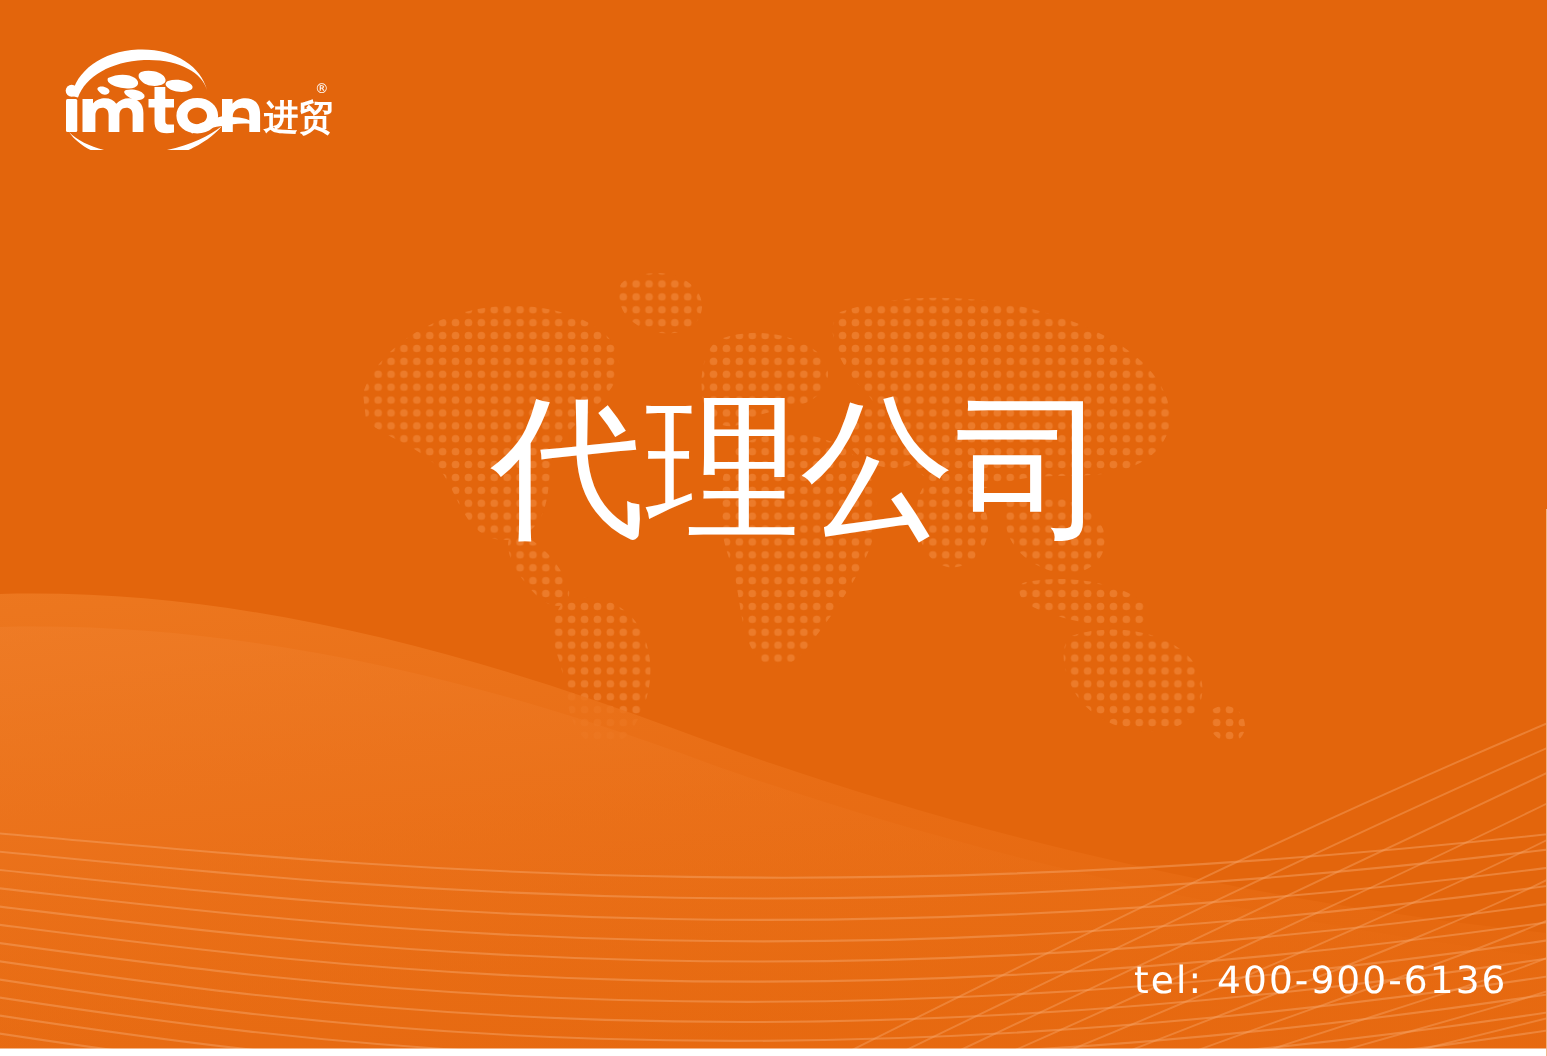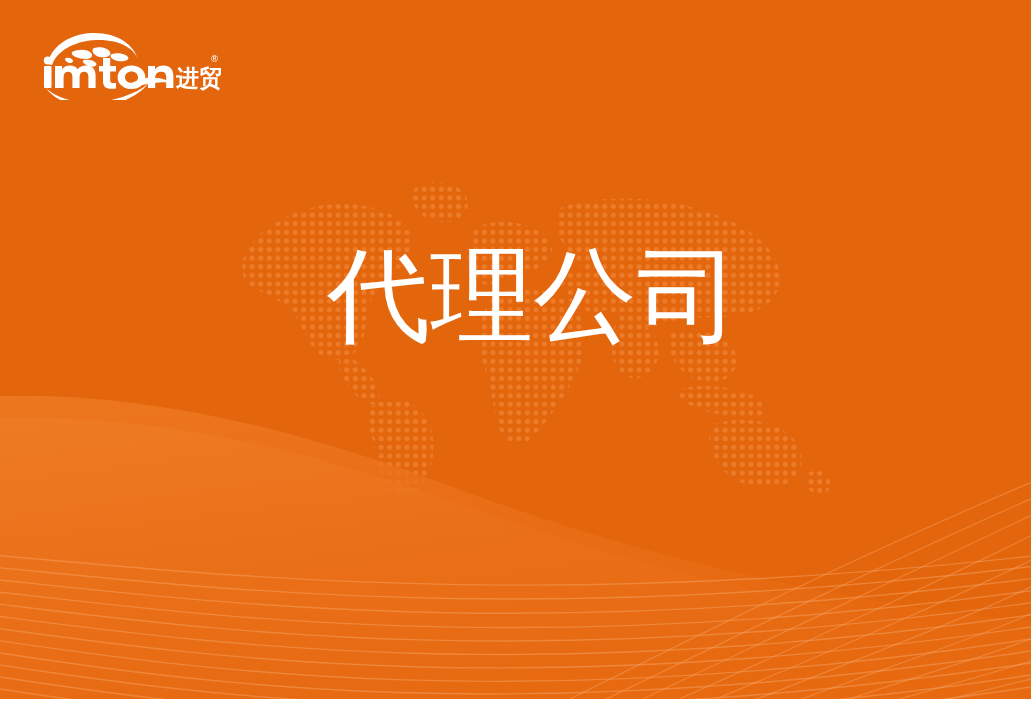--- a/index.html
+++ b/index.html
@@ -90,21 +90,21 @@
     line-height: 1.12;
     letter-spacing: 0.01em;
     user-select: none;
   }
   #headline .hl-line {
     display: block;
     font-size: 103px;
     white-space: nowrap;
   }
   #headline .hl-line.line2 {
-    margin-top: 6px;
+    margin-top: 23px;
     padding-left: 36px;
   }
 
   
   #phone {
     position: absolute;
     right: 26px;
     bottom: 36px;
     color: #ffffff;
     font-family: "DejaVu Sans", "Liberation Sans", sans-serif;
@@ -294,16 +294,17 @@
                  C124,54 118,54 112,55 C104,56 94,58 86,61 Z"></path>
         <path d="M96,54 C100,51 106,49 110,49 L110,52 C106,52 101,53 97,55 Z"></path>
       </g>
     </svg>
   </div>
 
   <div id="headline">
     <span class="hl-line line2">代理公司</span>
   </div>
 
+  <div id="phone">tel: 400-900-6136</div>
 
   <div id="bottom-edge"></div>
 
 </div>
 
 </body></html>

